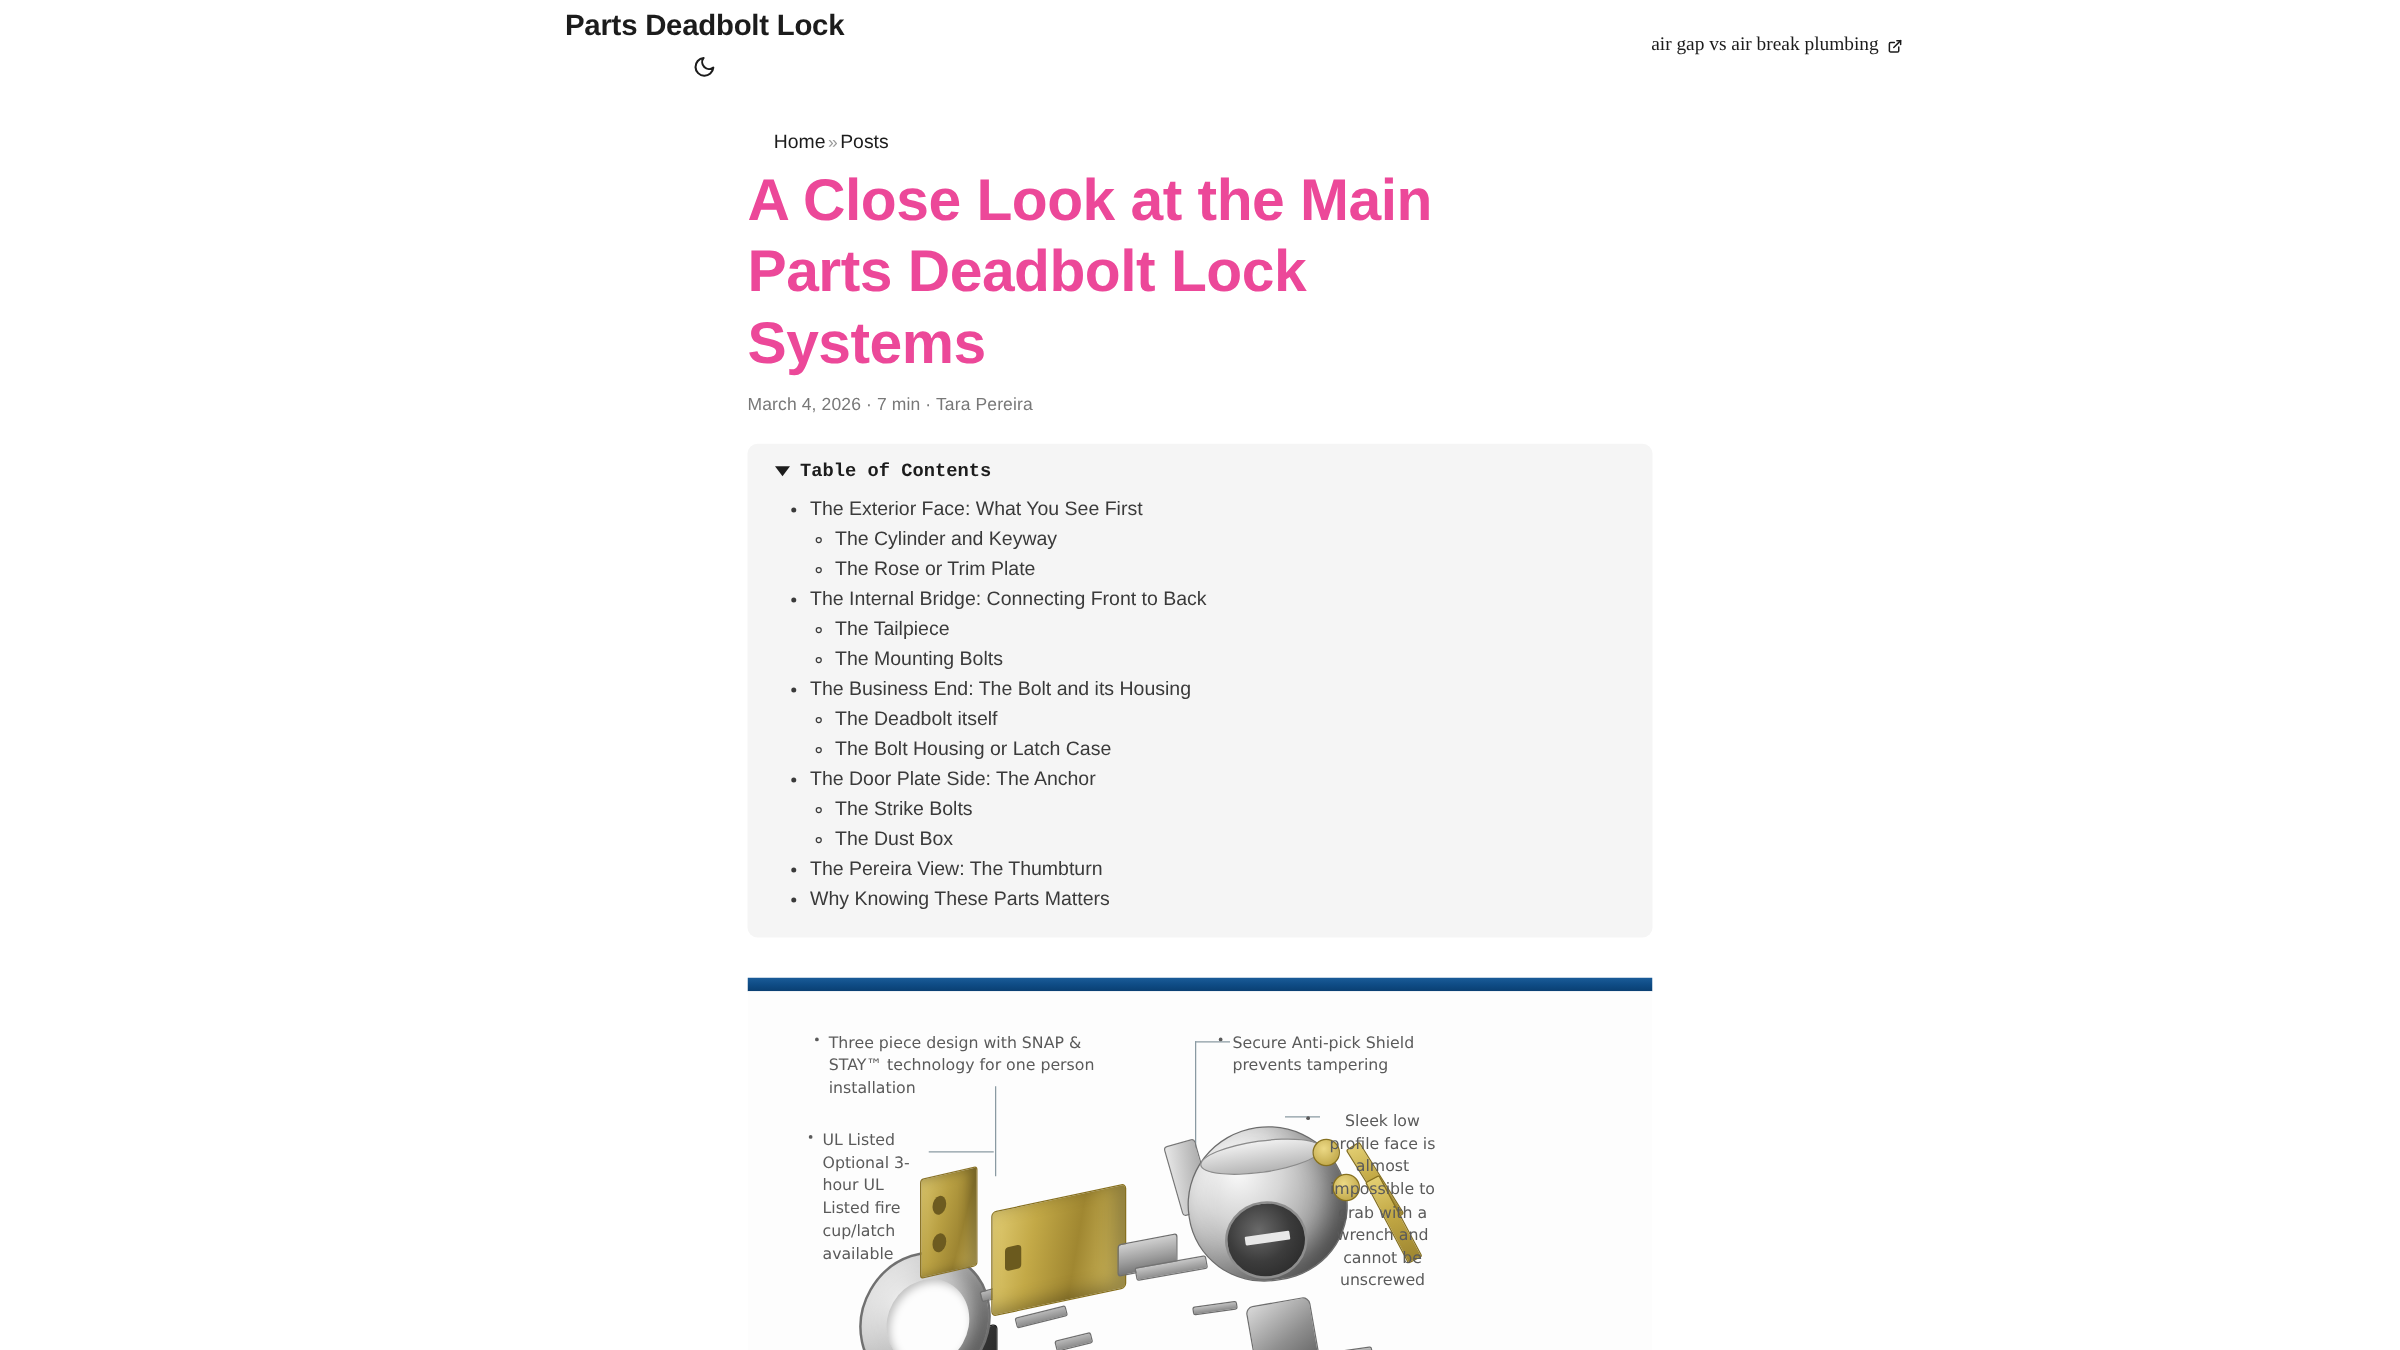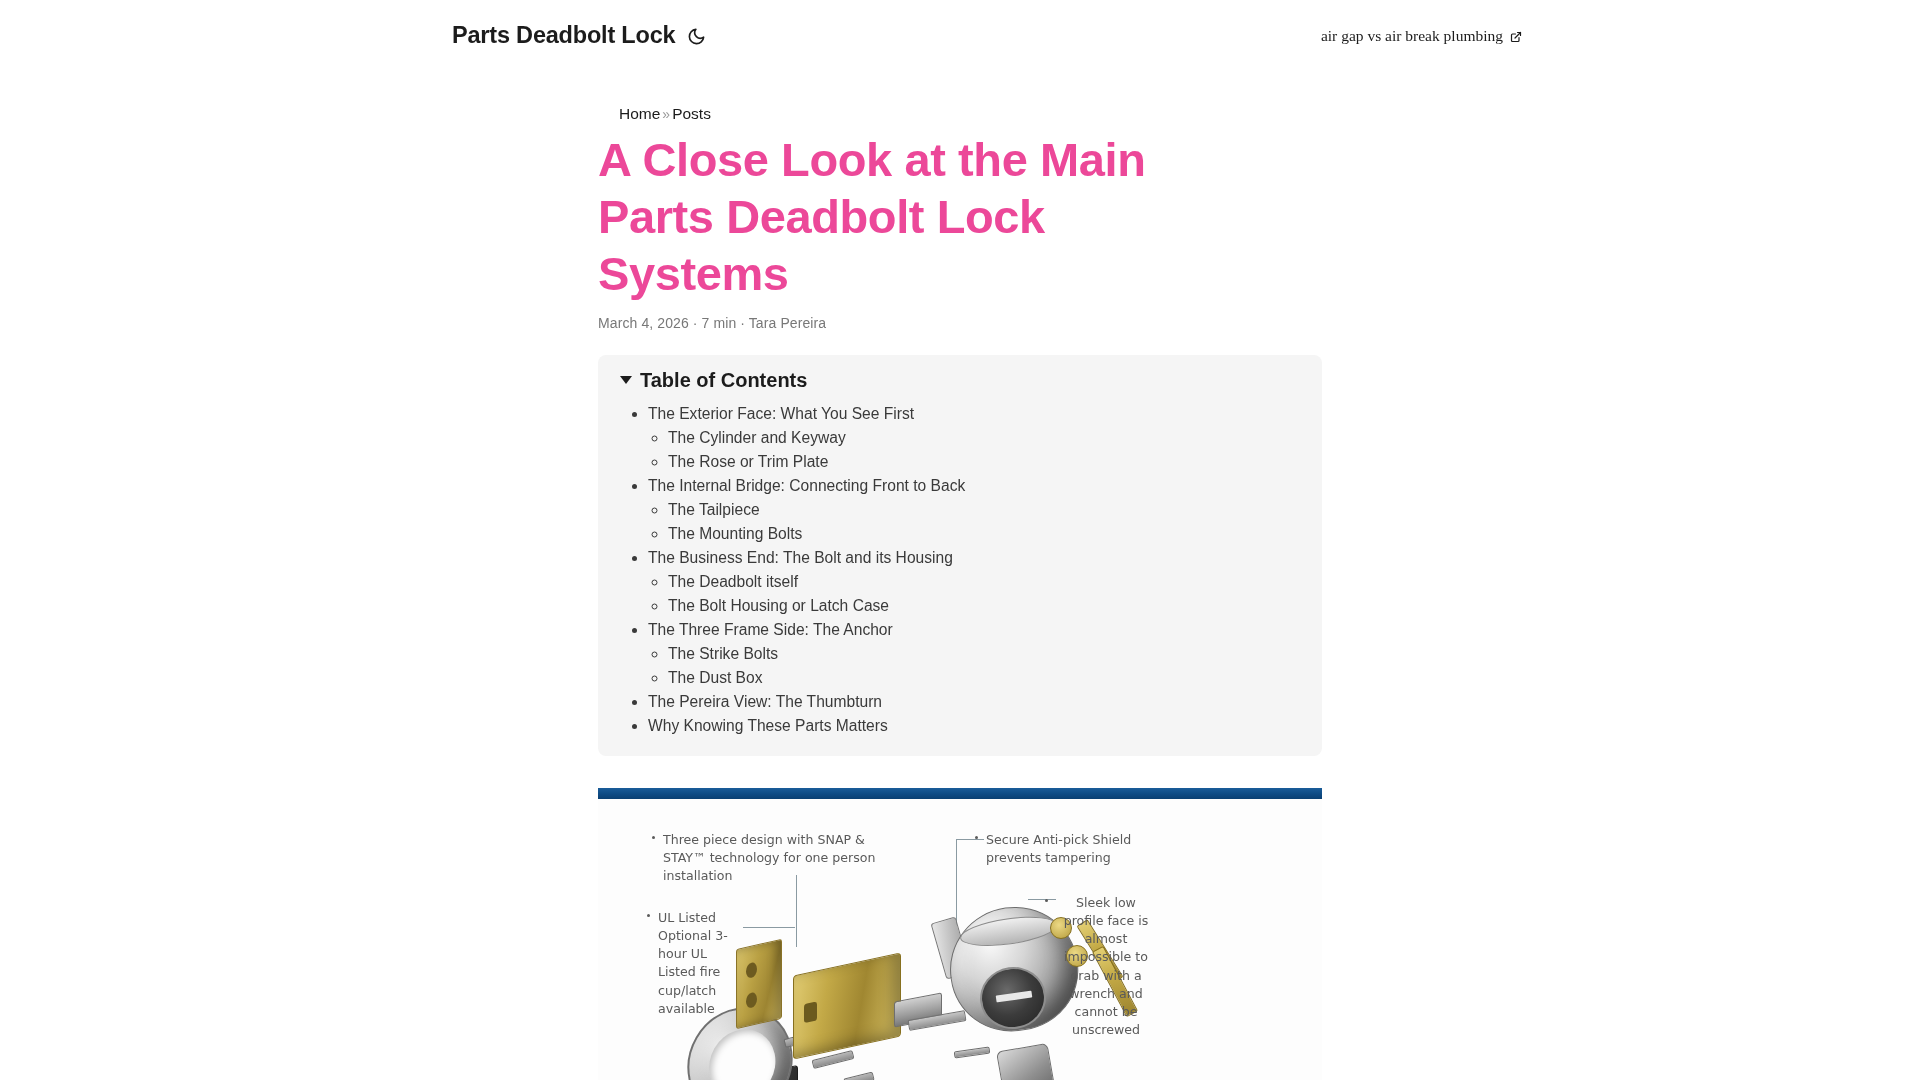--- a/index.html
+++ b/index.html
@@ -18,20 +18,21 @@
     align-items: center;
     justify-content: space-between;
     padding: 14px 0 0 0;
     height: 58px;
   }
   .header-left {
     display: flex;
     align-items: center;
     gap: 11px;
     margin-left: 452px;
+    flex-direction: column;
   }
   .site-title {
     font-size: 23.5px;
     font-weight: bold;
     color: #1c1c1c;
     letter-spacing: -0.2px;
     line-height: 1;
     text-decoration: none;
     white-space: nowrap;
   }
@@ -103,26 +104,27 @@
     margin-top: 24px;
     background: #f5f5f5;
     border-radius: 8px;
     padding: 14px 20px 18px 20px;
     width: 724px;
   }
   .toc-summary {
     display: flex;
     align-items: center;
     gap: 8px;
-    font-size: 20px;
+    font-size: 15px;
     font-weight: bold;
     color: #1c1c1c;
     cursor: pointer;
     padding-left: 2px;
     list-style: none;
+    font-family: Liberation Mono, monospace;
   }
   .toc-caret {
     display: inline-block;
     width: 0; height: 0;
     border-left: 6px solid transparent;
     border-right: 6px solid transparent;
     border-top: 8px solid #1c1c1c;
   }
   .toc-nav { margin-top: 10px; }
   .toc-nav ul {
@@ -420,21 +422,21 @@
 
           <li>
             <a href="#">The Business End: The Bolt and its Housing</a>
             <ul>
               <li><a href="#">The Deadbolt itself</a></li>
               <li><a href="#">The Bolt Housing or Latch Case</a></li>
             </ul>
           </li>
 
           <li>
-            <a href="#">The Three Frame Side: The Anchor</a>
+            <a href="#">The Door Plate Side: The Anchor</a>
             <ul>
               <li><a href="#">The Strike Bolts</a></li>
               <li><a href="#">The Dust Box</a></li>
             </ul>
           </li>
 
           <li>
             <a href="#">The Pereira View: The Thumbturn</a>
           </li>
 

